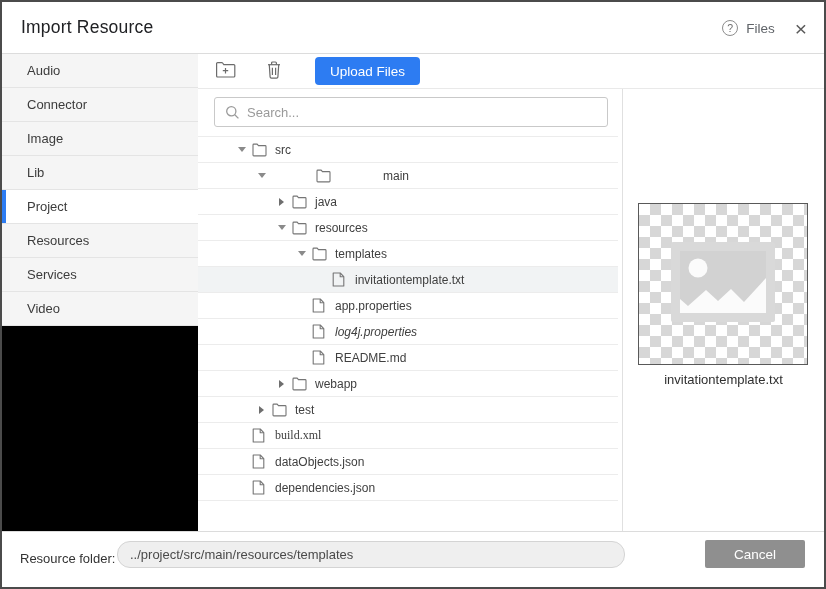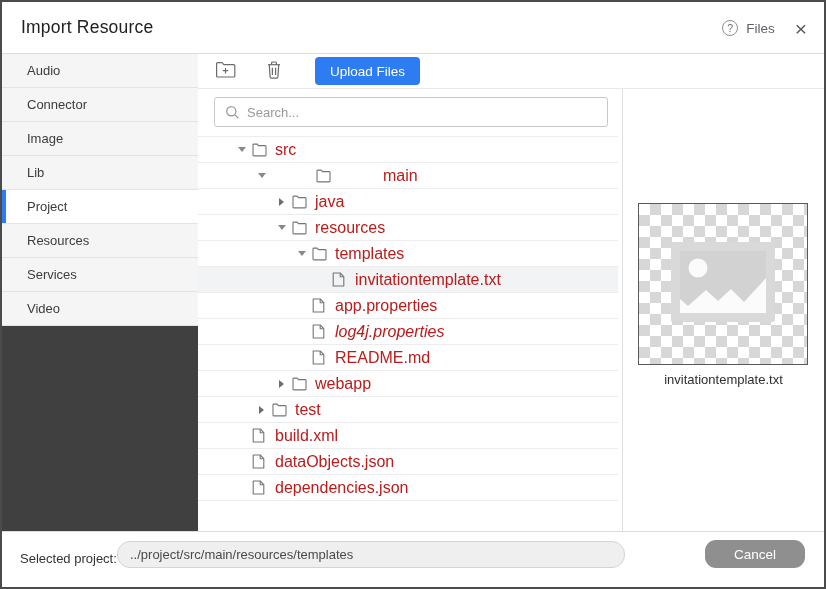--- a/index.html
+++ b/index.html
@@ -10,39 +10,39 @@
 
   
   .hdr { position:absolute; top:0; left:0; right:0; height:52px; border-bottom:1px solid #dcdcdc; background:#fff; display:flex; align-items:center; }
   .hdr h1 { margin:0 0 0 19px; font-size:17.5px; font-weight:500; color:#202124; letter-spacing:.2px; }
   .hdr-right { position:absolute; right:17px; top:0; height:52px; display:flex; align-items:center; gap:20px; }
   .help { display:flex; align-items:center; gap:8px; color:#5f6368; font-size:13.5px; cursor:pointer; }
   .help-circle { width:16px; height:16px; border:1px solid #8d8d8d; border-radius:50%; color:#6e6e6e; font-size:10.5px; display:flex; align-items:center; justify-content:center; line-height:1; }
   .close-btn { background:none; border:none; padding:0; font-size:21px; color:#5a5a5a; line-height:1; cursor:pointer; font-family:inherit; }
 
   
-  .sidebar { position:absolute; top:52px; left:0; width:232px; bottom:56px; border-right:1px solid #e0e0e0; background:#404040; }
+  .sidebar { position:absolute; top:52px; left:0; width:232px; bottom:56px; border-right:1px solid #e0e0e0; background:#000000; }
   .side-item { position:relative; height:34px; display:flex; align-items:center; padding-left:25px; background:#f5f5f5; border-bottom:1px solid #e4e4e4; font-size:13px; color:#3c3c3c; cursor:pointer; }
   .side-item.selected { background:#fff; }
   .sel-bar { position:absolute; left:0; top:0; bottom:0; width:4px; background:var(--accent); }
 
   
   .toolbar { position:absolute; left:196px; right:0; top:52px; height:35px; border-bottom:1px solid #e9e9e9; background:#fff; display:flex; align-items:center; padding-left:17px; gap:30px; }
   .tool-btn { background:none; border:none; padding:0; display:flex; align-items:center; cursor:pointer; }
   .upload-btn { background:var(--accent); color:#fff; border:none; border-radius:4px; height:28px; padding:0 15px; font-size:13.5px; font-family:inherit; cursor:pointer; margin-left:3px; }
 
   
   .tree-panel { position:absolute; left:196px; top:87px; width:425px; bottom:56px; border-right:1px solid #e0e0e0; background:#fff; overflow:hidden; }
   .search-wrap { position:absolute; left:16px; right:14px; top:8px; height:30px; border:1px solid #c9c9c9; border-radius:3px; background:#fff; display:flex; align-items:center; }
   .search-wrap svg { margin-left:10px; flex-shrink:0; }
   .search-input { flex:1; border:none; outline:none; background:transparent; font-family:inherit; font-size:13px; color:#701a75; padding:0 8px 0 7px; }
   .search-input::placeholder { color:#9a9a9a; }
   .tree { position:absolute; left:0; right:4px; top:40px; bottom:0; overflow:hidden; }
   .partial-row { height:8px; border-bottom:1px solid #ececec; }
-  .tree-row { height:26px; border-bottom:1px solid #ececec; display:flex; align-items:center; font-size:16px; color:#b91c1c; cursor:pointer; background:#fff; }
+  .tree-row { height:26px; border-bottom:1px solid #ececec; display:flex; align-items:center; font-size:12px; color:#404040; cursor:pointer; background:#fff; }
   .tree-row.selected { background:#f1f3f4; }
   .arrow { width:21px; height:100%; display:flex; align-items:center; justify-content:center; flex-shrink:0; }
   .tri-down { width:0; height:0; border-left:4.5px solid transparent; border-right:4.5px solid transparent; border-top:5.5px solid #8a8a8a; }
   .tri-right { width:0; height:0; border-top:4.5px solid transparent; border-bottom:4.5px solid transparent; border-left:5.5px solid #6e6e6e; }
   .node-icon { width:16px; height:16px; display:flex; align-items:center; margin-right:7px; flex-shrink:0; }
   .tree-label { white-space:nowrap; }
 
   
   .preview-panel { position:absolute; left:621px; right:0; top:87px; bottom:56px; background:#fff; }
   .preview-box { position:absolute; left:15px; top:114px; width:170px; height:162px; border:1px solid #595959;
@@ -50,21 +50,21 @@
       linear-gradient(45deg,#d7d7d7 25%,transparent 25%,transparent 75%,#d7d7d7 75%),
       linear-gradient(45deg,#d7d7d7 25%,transparent 25%,transparent 75%,#d7d7d7 75%);
     background-color:#fff; background-size:22px 22px; background-position:0 0,11px 11px;
     display:flex; align-items:center; justify-content:center; }
   .preview-name { position:absolute; left:0; top:283px; width:201px; text-align:center; font-size:13px; color:#2f2f2f; }
 
   
   .footer { position:absolute; left:0; right:0; bottom:0; height:56px; border-top:1px solid #dcdcdc; background:#fff; }
   .sel-label { position:absolute; left:18px; top:19px; font-size:13px; color:#333; }
   .path-input { position:absolute; left:115px; top:9px; width:508px; height:27px; background:#efefef; border:1px solid #d4d4d4; border-radius:13px; font-family:inherit; font-size:13px; color:#4a4a4a; padding:0 12px; outline:none; }
-  .cancel-btn { position:absolute; right:19px; top:8px; width:100px; height:28px; background:var(--cancel); border:none; border-radius:11px; color:#fff; font-size:13.5px; font-family:inherit; cursor:pointer; }
+  .cancel-btn { position:absolute; right:19px; top:8px; width:100px; height:28px; background:var(--cancel); border:none; border-radius:2px; color:#fff; font-size:13.5px; font-family:inherit; cursor:pointer; }
 </style>
 </head>
 <body>
 
 <div class="dialog">
 
   <div class="hdr">
     <h1>Import Resource</h1>
     <div class="hdr-right">
       <div class="help">
@@ -245,21 +245,21 @@
           <span class="arrow">
             <span class="tri-right"></span>
           </span>
           <span class="node-icon">
             <svg width="15" height="14" viewBox="0 0 15 14" fill="none" stroke="#757575" stroke-width="1.1" stroke-linejoin="round">
               <path d="M1 2.8 V1.9 a.8 .8 0 0 1 .8-.8 h3.4 l1.2 1.5 h6.8 a.8 .8 0 0 1 .8 .8 v8.7 a.8 .8 0 0 1 -.8 .8 H1.8 a.8 .8 0 0 1 -.8-.8 Z"></path>
             </svg>
           </span>
           <span class="tree-label">test</span>
         </div>
-        <div class="tree-row" style="padding-left: 33px;">
+        <div class="tree-row" style="padding-left: 33px; font-family: Liberation Serif, serif;">
           <span class="arrow"></span>
           <span class="node-icon">
             <svg width="13" height="15" viewBox="0 0 13 15" fill="none" stroke="#757575" stroke-width="1.1" stroke-linejoin="round">
               <path d="M1.2 1 h7 l3.6 3.7 V14 H1.2 Z"></path>
               <path d="M8.2 1 v3.7 h3.6"></path>
             </svg>
           </span>
           <span class="tree-label">build.xml</span>
         </div>
         <div class="tree-row" style="padding-left: 33px;">
@@ -293,18 +293,18 @@
           <rect x="9" y="9" width="86" height="62" fill="#fbfbfb"></rect>
           <path d="M9 9 H95 V36 L73 60 60 47 47 59 35 48 17 64 9 57 Z" fill="#d2d2d2"></path>
           <circle cx="27" cy="26" r="9.5" fill="#fbfbfb"></circle>
         </svg>
       </span>
     </div>
     <div class="preview-name">invitationtemplate.txt</div>
   </div>
 
   <div class="footer">
-    <span class="sel-label">Selected project:</span>
+    <span class="sel-label">Resource folder:</span>
     <input class="path-input" value="../project/src/main/resources/templates" style="">
     <button class="cancel-btn">Cancel</button>
   </div>
 
 </div>
 
 </body></html>

